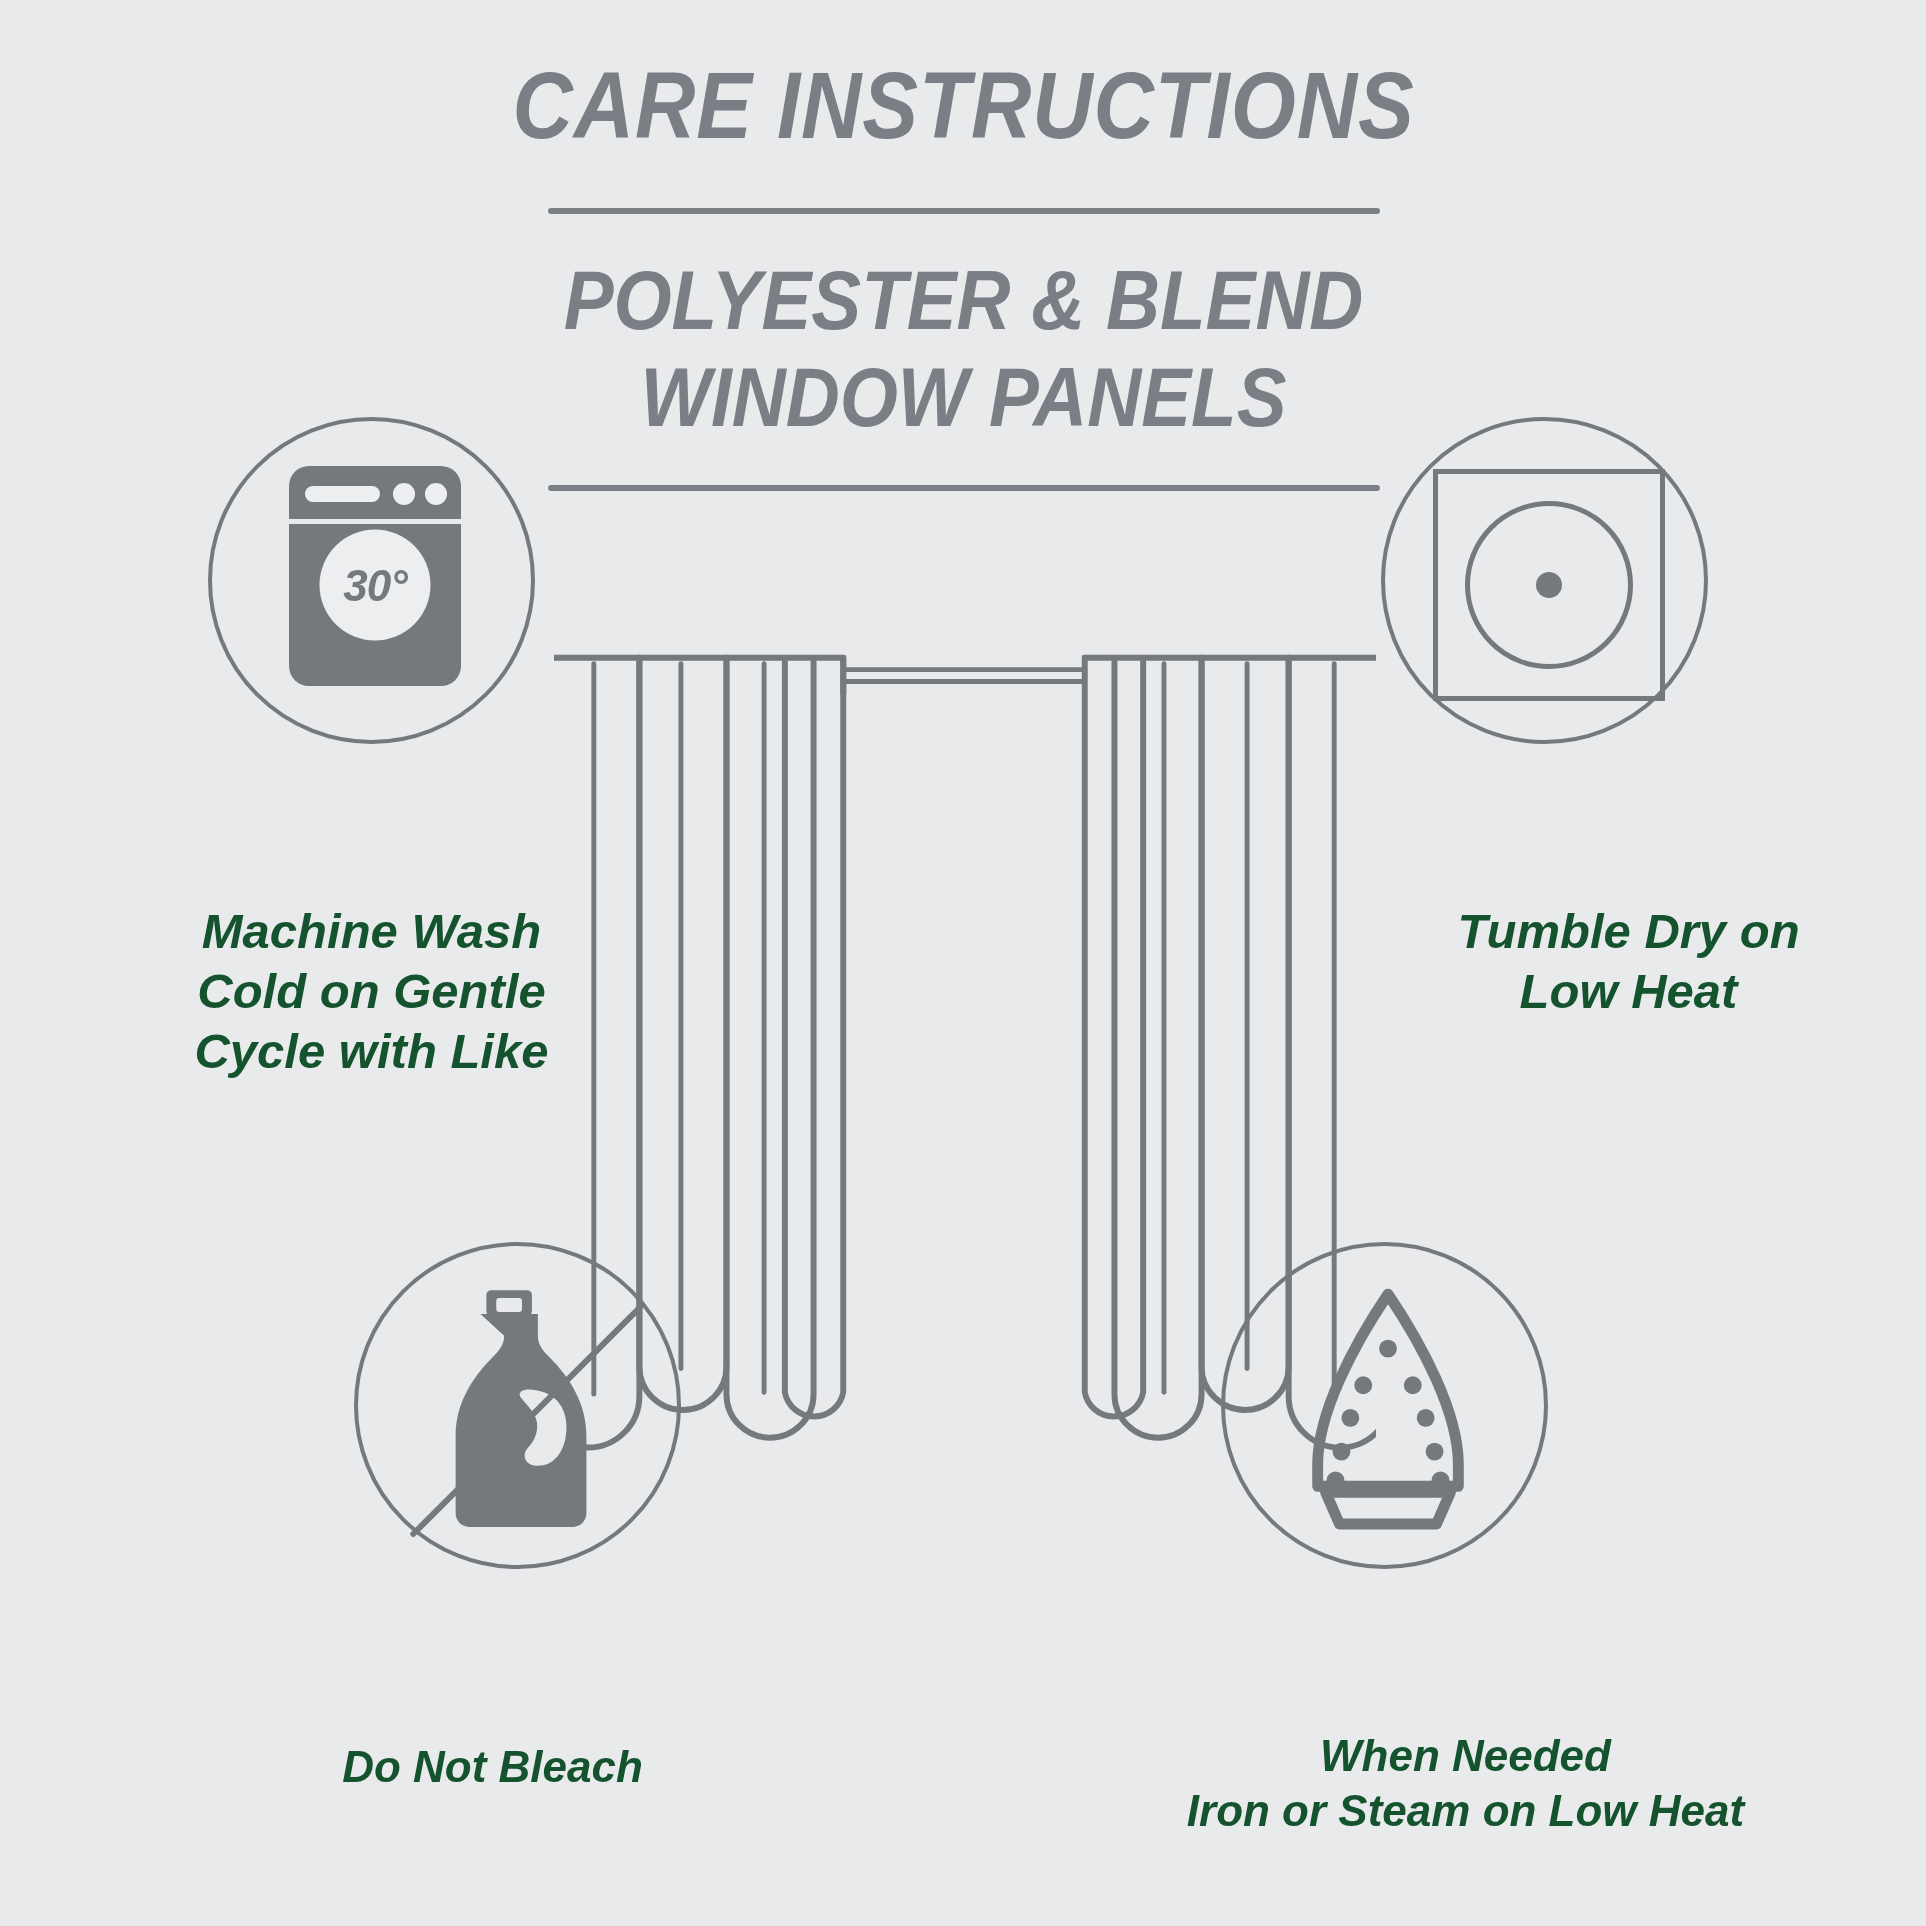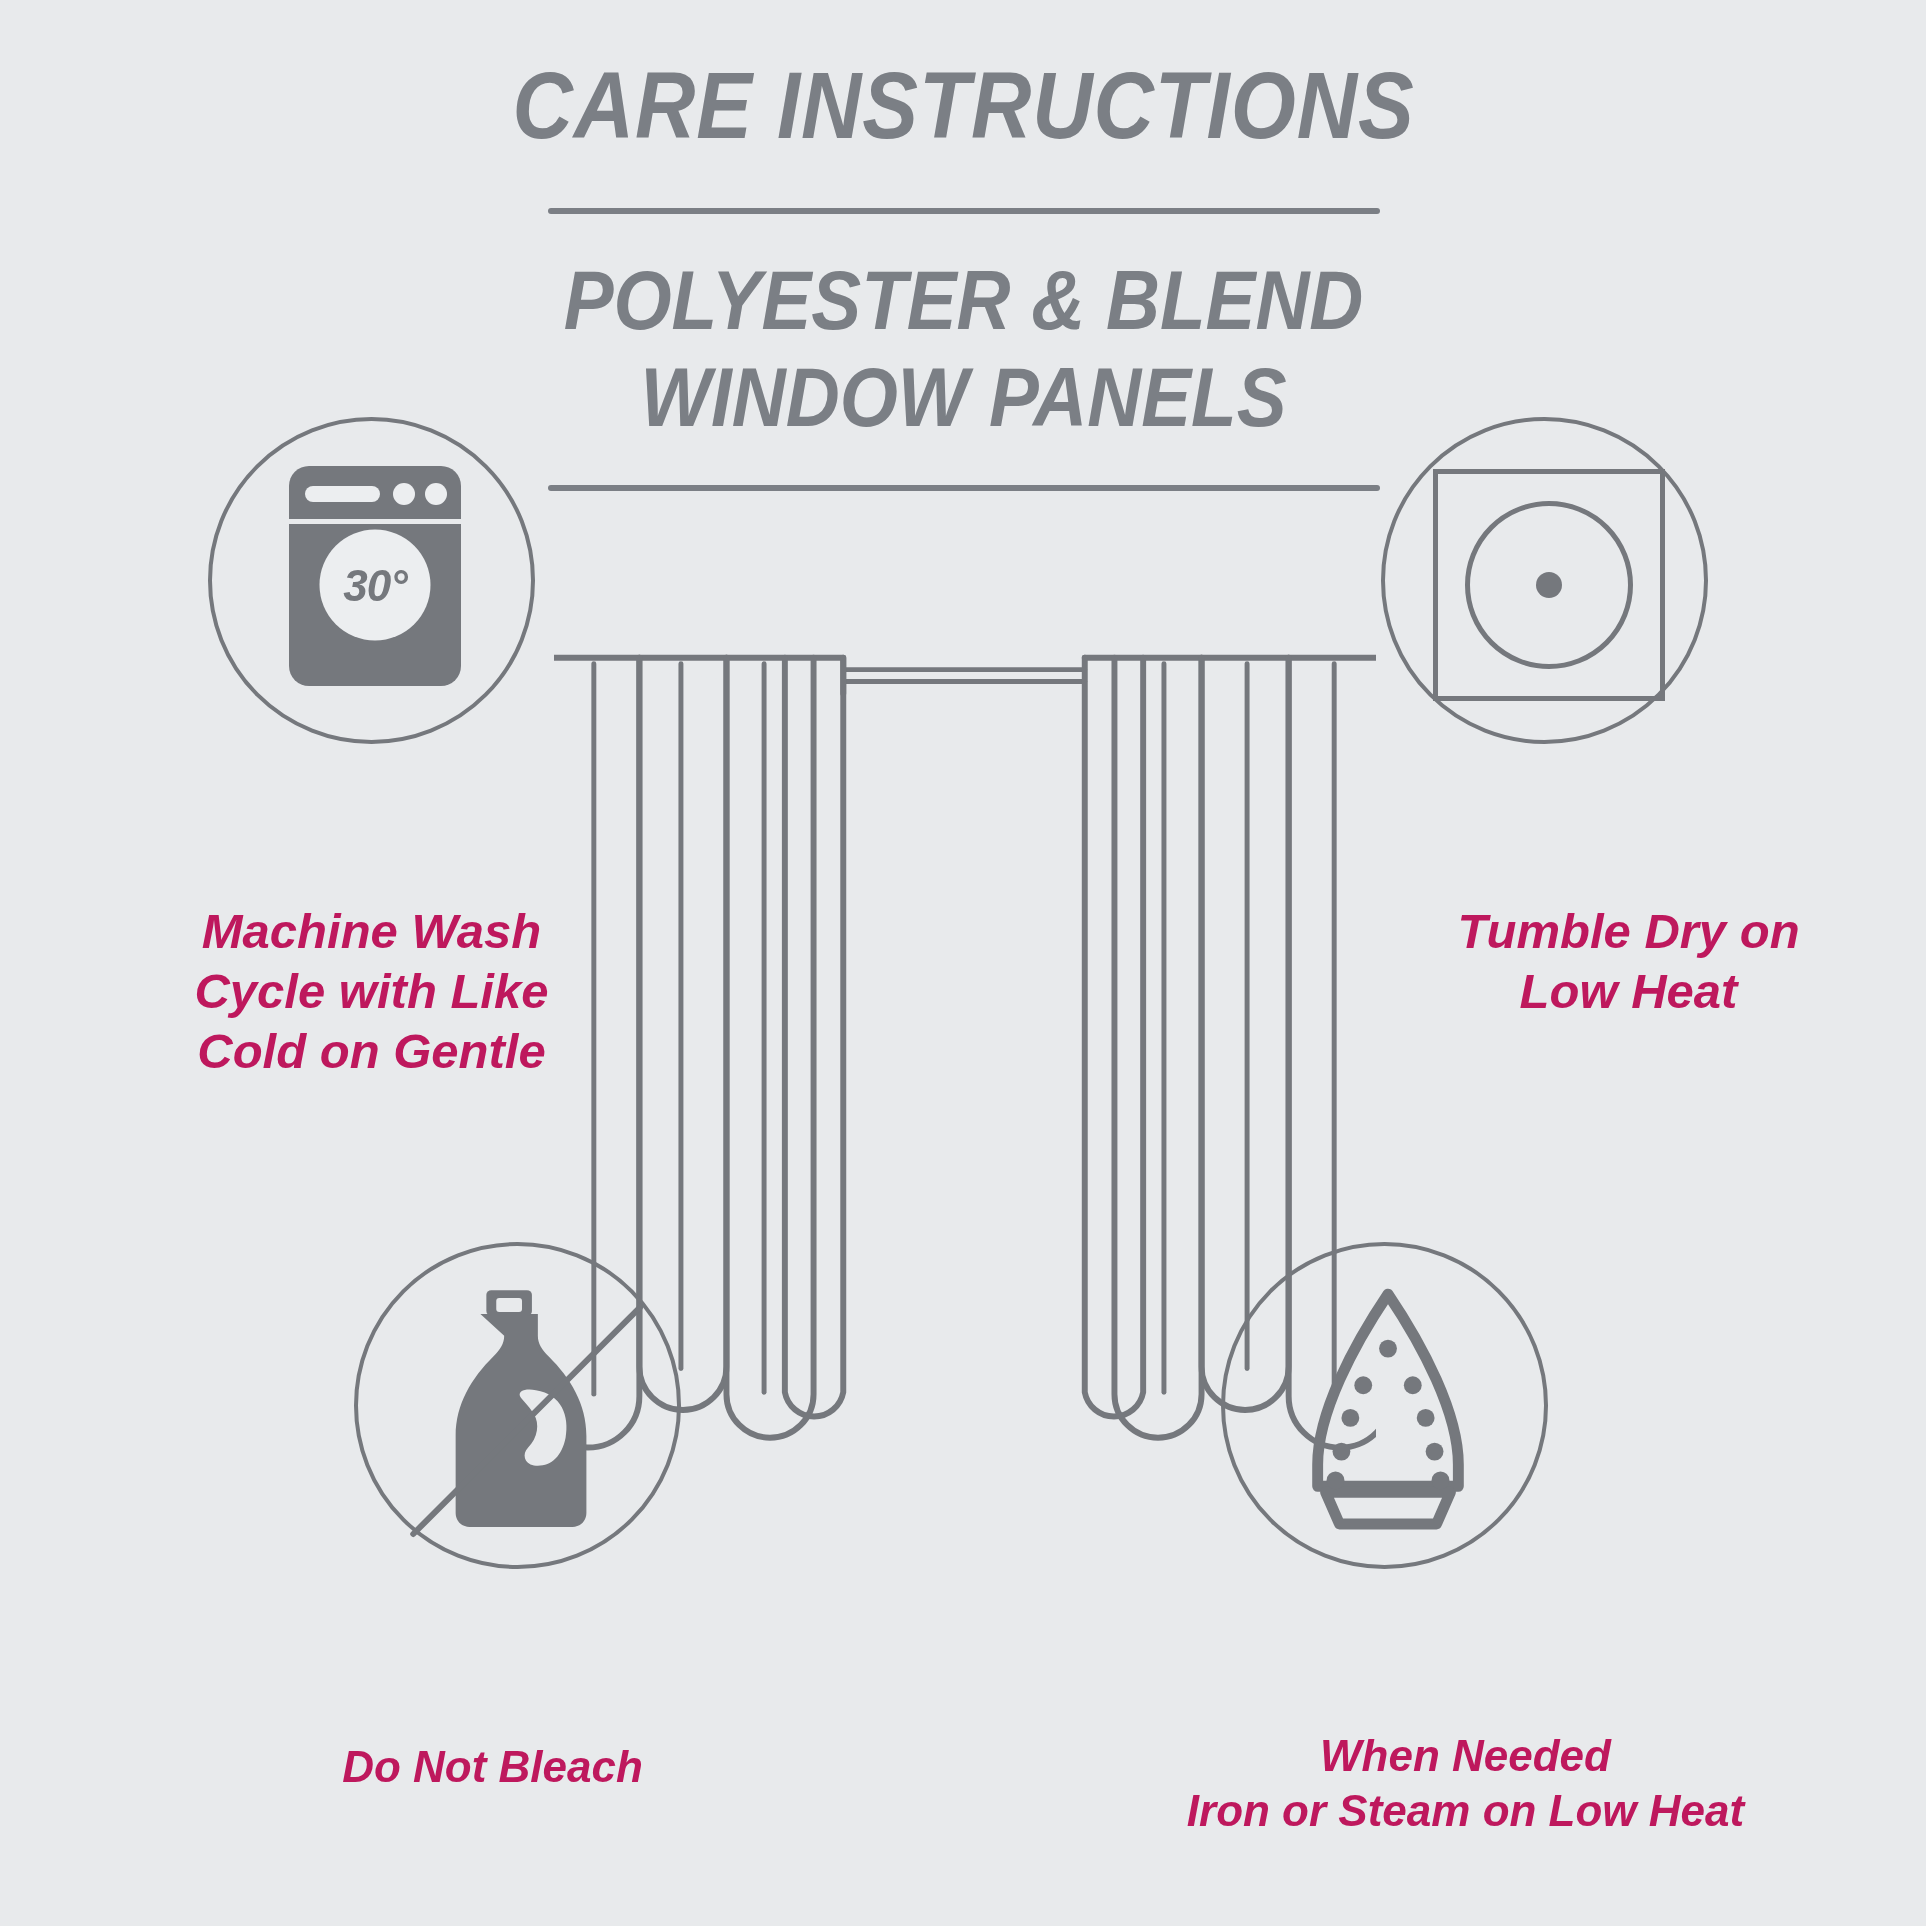--- a/index.html
+++ b/index.html
@@ -56,21 +56,21 @@
   .badge-wash{left:208px;top:417px;}
   .badge-dry{left:1381px;top:417px;}
   .badge-bleach{left:354px;top:1242px;}
   .badge-iron{left:1221px;top:1242px;}
 
   .badge-inner{position:absolute;inset:0;}
 
   
   .cap{
     position:absolute;
-    color:#be185d;
+    color:#14532d;
     font-weight:700;
     font-size:49px;
     line-height:60px;
     text-align:center;
     white-space:nowrap;
   }
   .cap .ln{display:block;}
   .cap-wash{left:40px;top:901px;width:663px;}
   .cap-dry{left:1297px;top:901px;width:663px;}
   .cap-bleach{left:67px;top:1739px;width:851px;font-size:44px;line-height:55px;}
@@ -215,22 +215,22 @@
           <div class="wm-knob k2"></div>
         </div>
         <div class="wm-drum">
           <span class="wm-temp">30°</span>
         </div>
       </div>
     </div>
   </div>
   <div class="cap cap-wash">
     <span class="ln">Machine Wash</span>
+    <span class="ln">Cold on Gentle</span>
     <span class="ln">Cycle with Like</span>
-    <span class="ln">Cold on Gentle</span>
   </div>
 
   <div class="badge badge-dry">
     <div class="badge-inner">
       <div class="td-square">
         <div class="td-circle"></div>
         <div class="td-dot"></div>
       </div>
     </div>
   </div>

